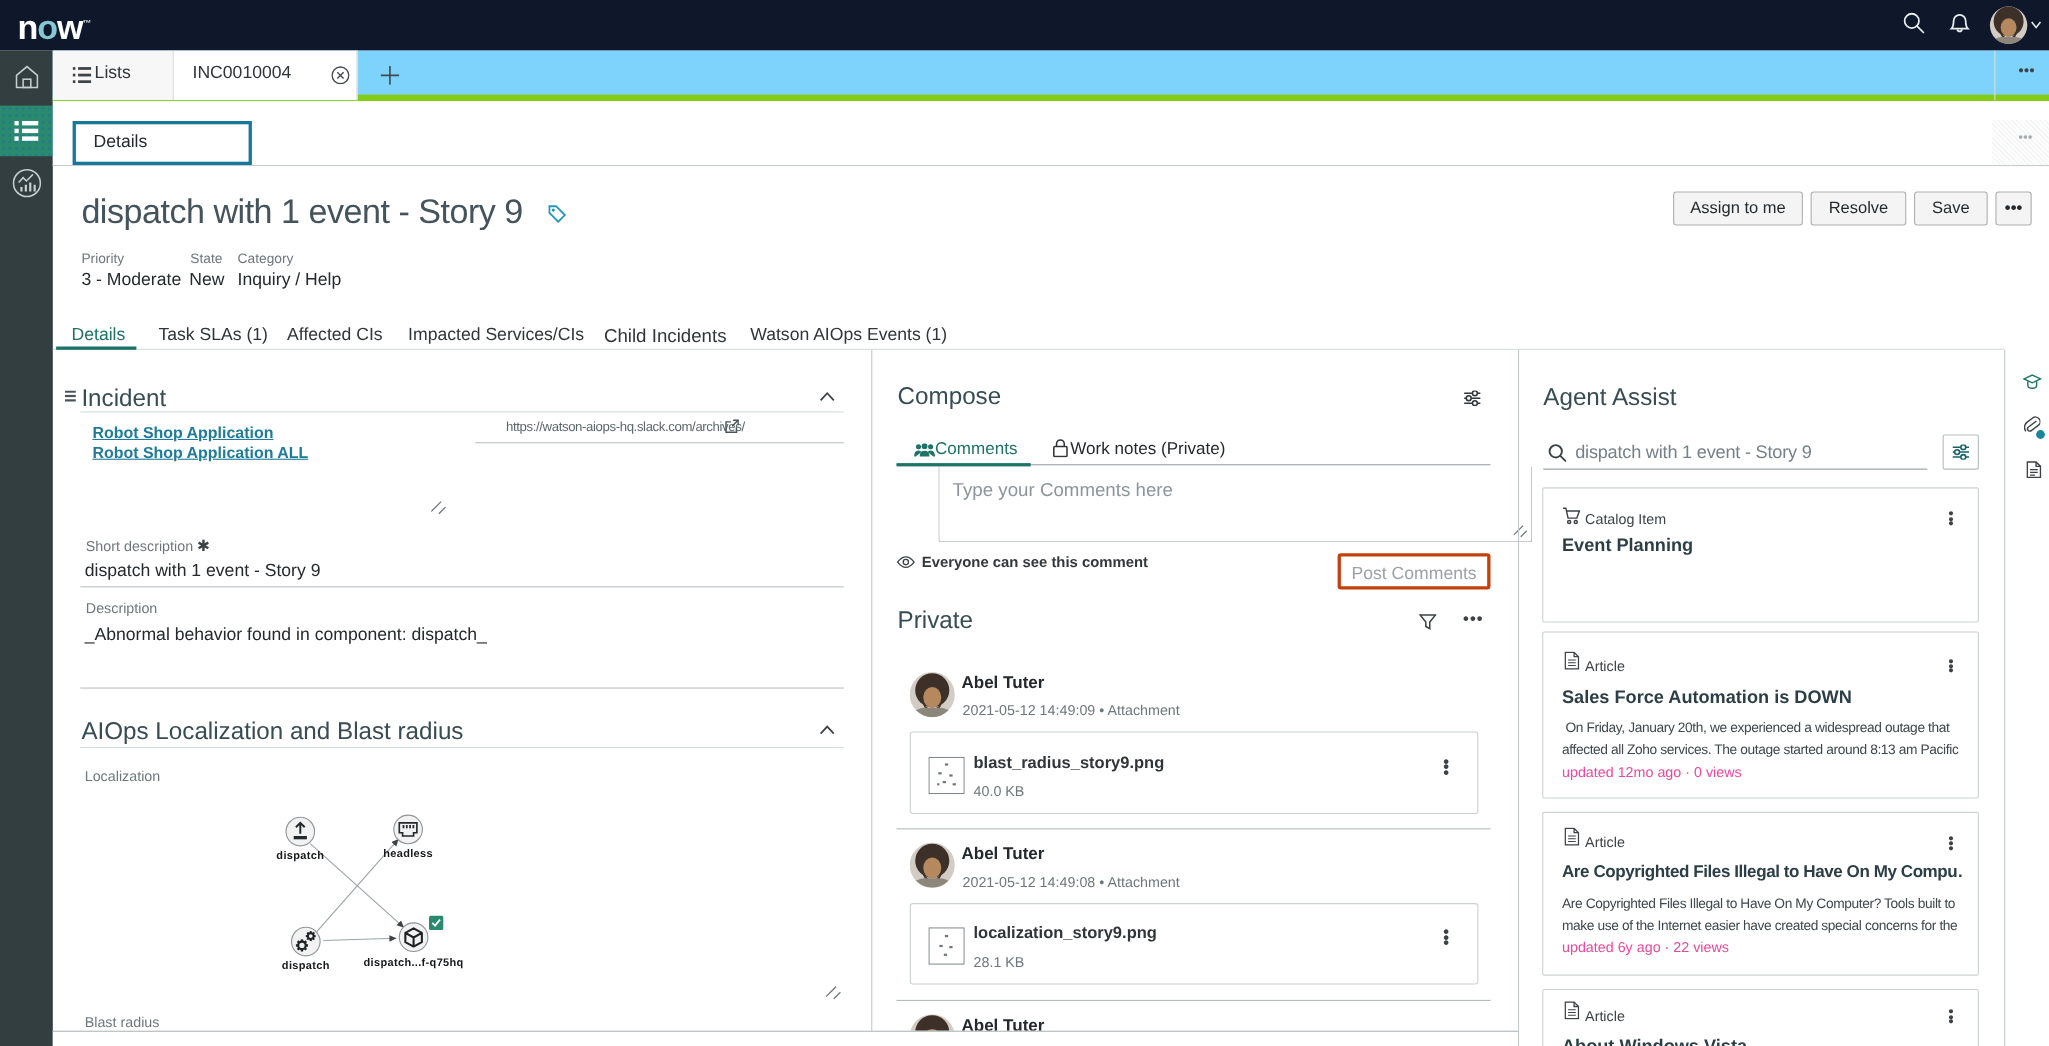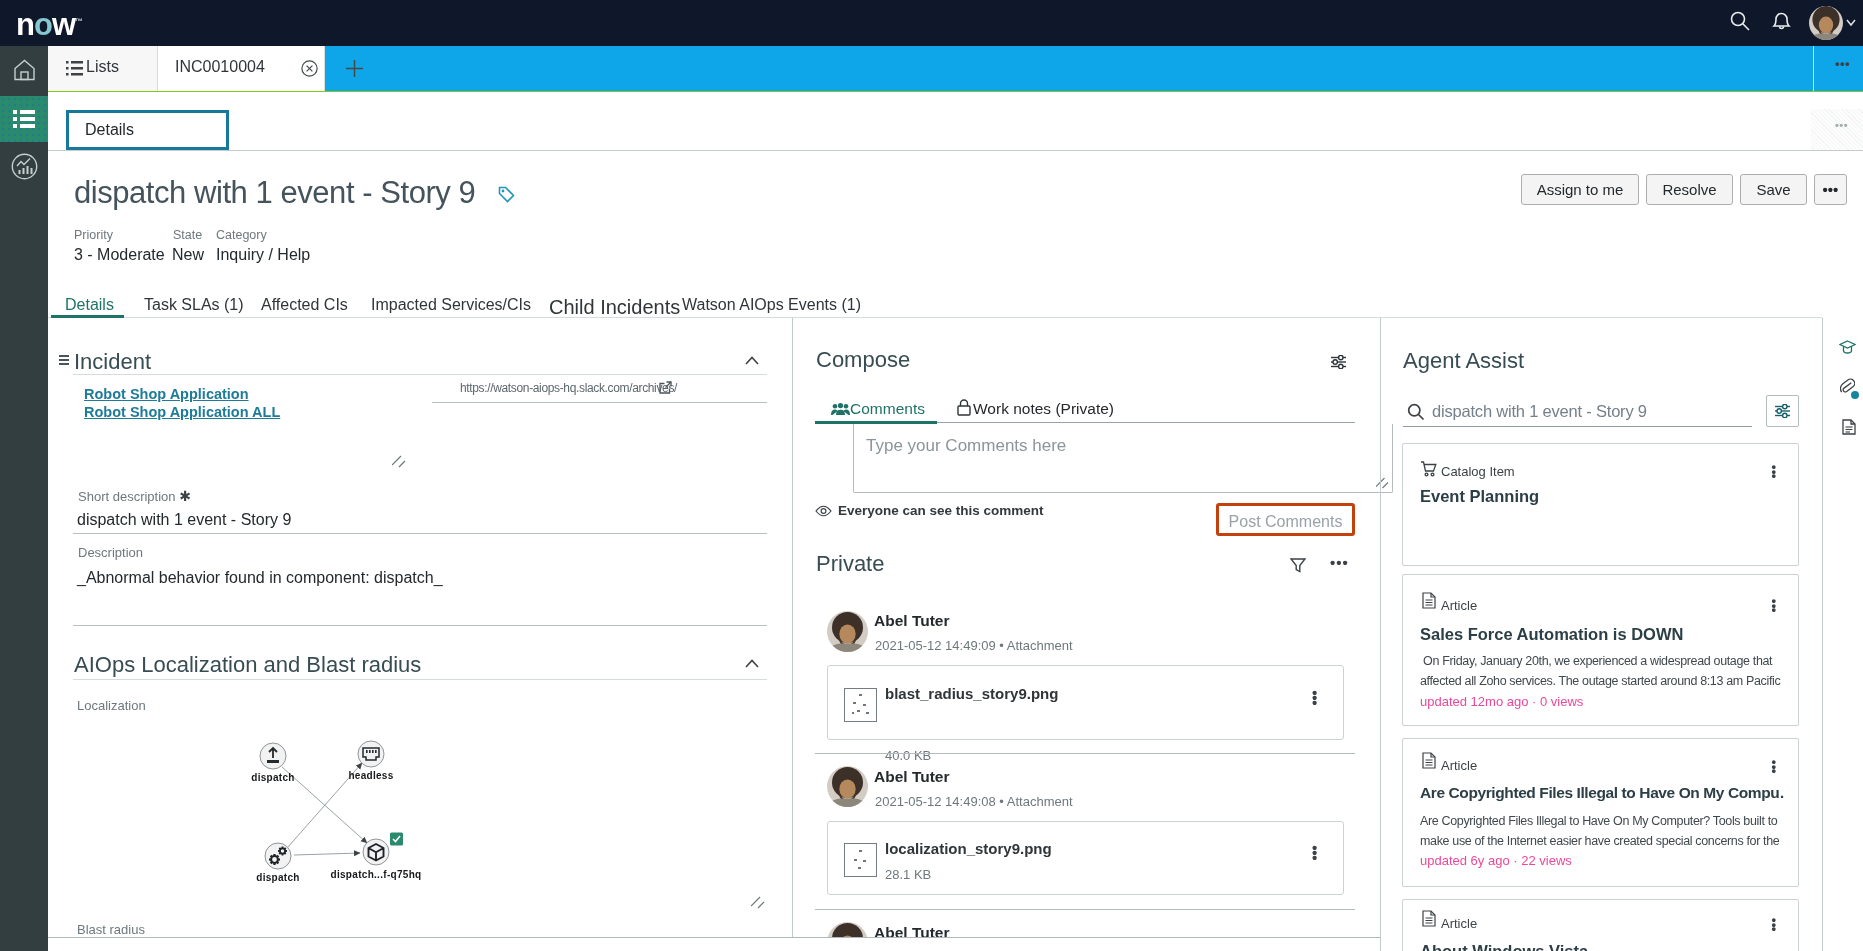--- a/index.html
+++ b/index.html
@@ -9,21 +9,21 @@
   
   #hdr { position:absolute; left:0; top:0; width:1863px; height:46px; background:#0f172a; }
   #logo { position:absolute; left:16px; top:7px; font-weight:bold; font-size:31px; color:#fff; letter-spacing:-1px;}
   #logo .o { color:#86c8d2; }
   #logo sup { font-size:8px; color:#cfd8d8; }
   
   #sb { position:absolute; left:0; top:46px; width:48px; height:905px; background:#333e40; }
   #sb .act { position:absolute; left:0; top:50px; width:48px; height:46px; background:#2a8a6d;
     background-image:radial-gradient(circle, rgba(31,105,170,0.5) 1.1px, transparent 1.4px); background-size:6px 6px; }
   
-  #tabs { position:absolute; left:48px; top:46px; width:1815px; height:46px; background:#0ea5e9; border-bottom:1px solid #84cc16; }
+  #tabs { position:absolute; left:48px; top:46px; width:1815px; height:46px; background:#7dd3fc; border-bottom:6px solid #84cc16; }
   .tab { position:absolute; top:0; height:45px; font-size:16px; color:#2f3538; }
   
   #sub { position:absolute; left:48px; top:92px; width:1815px; height:59px; background:#fff; border-bottom:1px solid #c6cccd; }
   #detbox { position:absolute; left:18px; top:18px; width:163px; height:40px; border:3px solid #17789a; background:#fff;
      font-size:16px; color:#23292c; line-height:34px; padding-left:16px; }
   
   .lbl { color:#6e787c; font-size:12.5px; }
   h2.sec { font-size:22px; font-weight:normal; color:#374c53; }
   .hline { position:absolute; background:#d6dbdb; height:1px; }
   .vline { position:absolute; background:#c2cbcb; width:1px; }
@@ -170,21 +170,21 @@
   <div class="abs lbl" style="left:173px;top:228px;">State</div>
   <div class="abs lbl" style="left:216px;top:228px;">Category</div>
   <div class="abs" style="left:74px;top:246px;font-size:16px;color:#23292c;">3 - Moderate</div>
   <div class="abs" style="left:172px;top:246px;font-size:16px;color:#23292c;">New</div>
   <div class="abs" style="left:216px;top:246px;font-size:16px;color:#23292c;">Inquiry / Help</div>
 
   <div class="abs" style="left:65px;top:296px;font-size:16px;color:#1d7366;">Details</div>
   <div class="abs" style="left:144px;top:296px;font-size:16px;color:#2f3538;">Task SLAs (1)</div>
   <div class="abs" style="left:261px;top:296px;font-size:16px;color:#2f3538;">Affected CIs</div>
   <div class="abs" style="left:371px;top:296px;font-size:16px;color:#2f3538;">Impacted Services/CIs</div>
-  <div class="abs" style="left:549px;top:296px;font-size:20px;color:#2f3538;">Child Incidents</div>
+  <div class="abs" style="left:549px;top:296px;font-size:17px;color:#2f3538;">Child Incidents</div>
   <div class="abs" style="left:682px;top:296px;font-size:16px;color:#2f3538;">Watson AIOps Events (1)</div>
   <div class="hline" style="left:48px;top:317px;width:1774px;"></div>
   <div class="abs" style="left:51px;top:315px;width:73px;height:3px;background:#1d7366;"></div>
 
   <svg class="abs" style="left:59px;top:355px" width="10" height="12" viewBox="0 0 10 12">
       <g fill="#4a5458">
         <rect y="0" width="10" height="2"></rect>
         <rect y="4" width="10" height="2"></rect>
         <rect y="8" width="10" height="2"></rect>
       </g>
@@ -339,21 +339,21 @@
           <g fill="#6e787c">
             <rect x="15" y="6" width="3" height="2"></rect>
             <rect x="9" y="14" width="3" height="2"></rect>
             <rect x="19" y="16" width="3" height="2"></rect>
             <rect x="13" y="22" width="3" height="2"></rect>
             <rect x="22" y="24" width="3" height="2"></rect>
             <rect x="8" y="24" width="2" height="2"></rect>
           </g>
         </svg>
       <div class="abs fn" style="left:57px;top:19px;">blast_radius_story9.png</div>
-      <div class="abs mt" style="left:57px;top:46px;margin-top:36px;">40.0 KB</div>
+      <div class="abs mt" style="left:57px;top:46px;">40.0 KB</div>
       <div class="abs kebabv" style="left:484px;top:24px;">•<br>•<br>•</div>
     </div>
     <div class="hline" style="left:815px;top:753px;width:540px;background:#b4bcbe;"></div>
     <svg class="abs av" style="left:827px;top:766px">
         <use href="#avatar"></use>
       </svg>
     <div class="abs nm" style="left:874px;top:768px;">Abel Tuter</div>
     <div class="abs mt" style="left:875px;top:794px;">2021-05-12 14:49:08 • Attachment</div>
     <div class="abs card" style="left:827px;top:821px;width:517px;height:74px;">
       <svg class="abs" style="left:16px;top:21px" width="33" height="34" viewBox="0 0 33 34">

